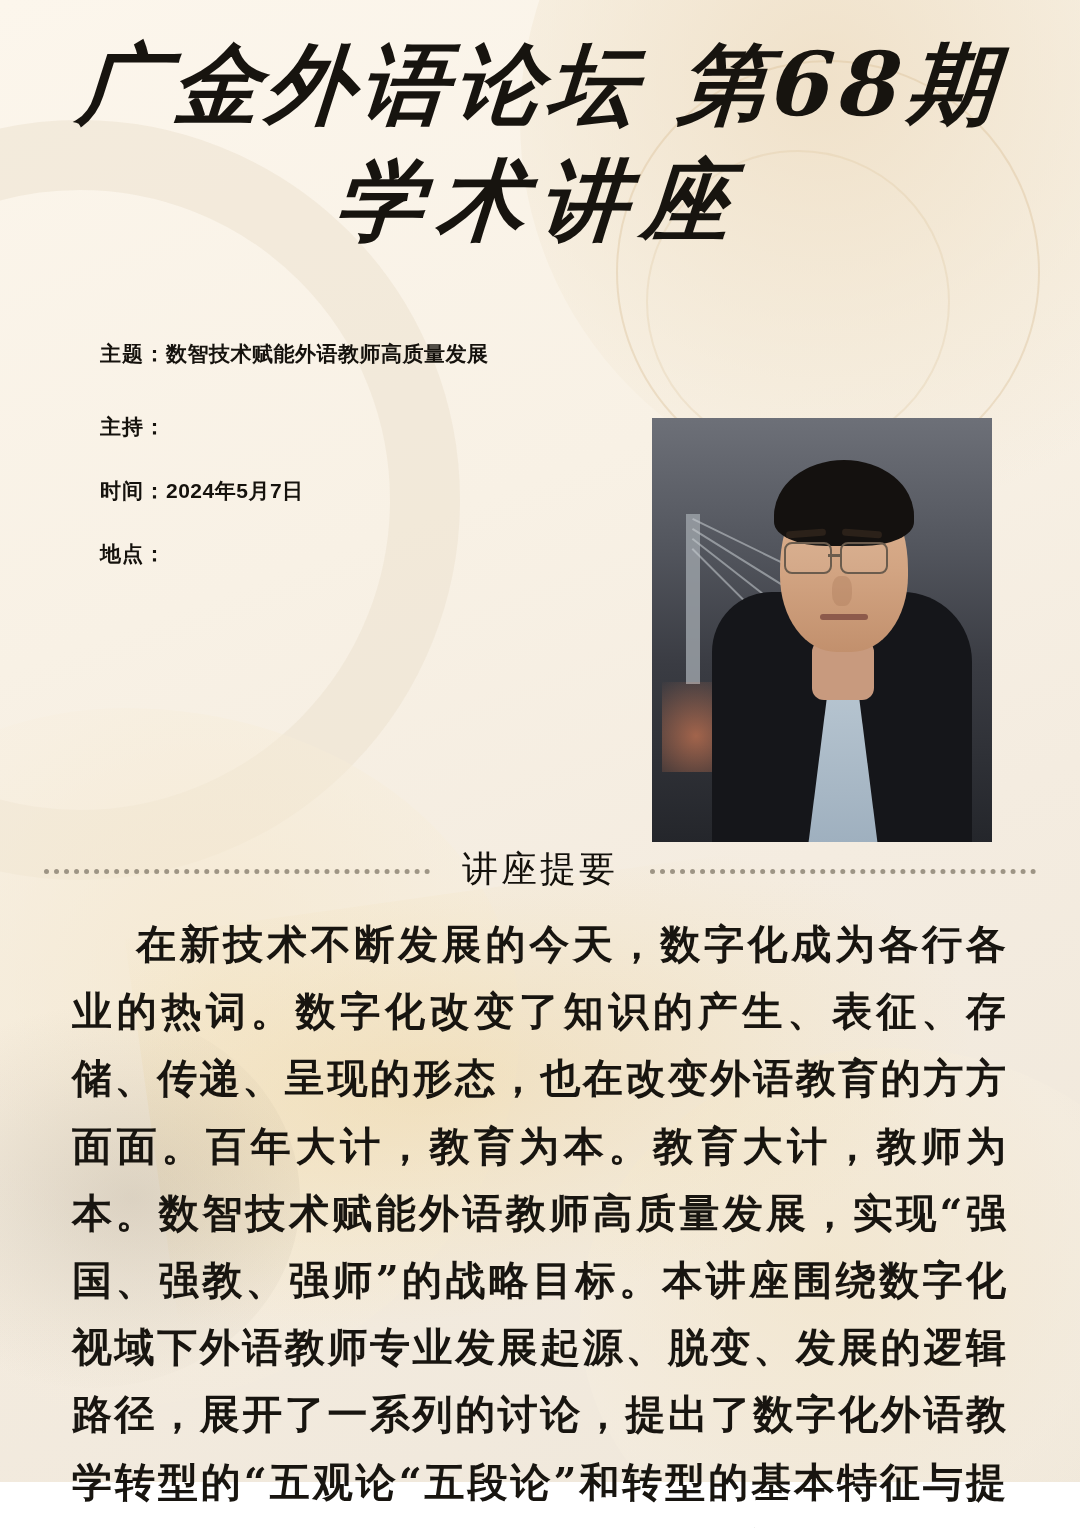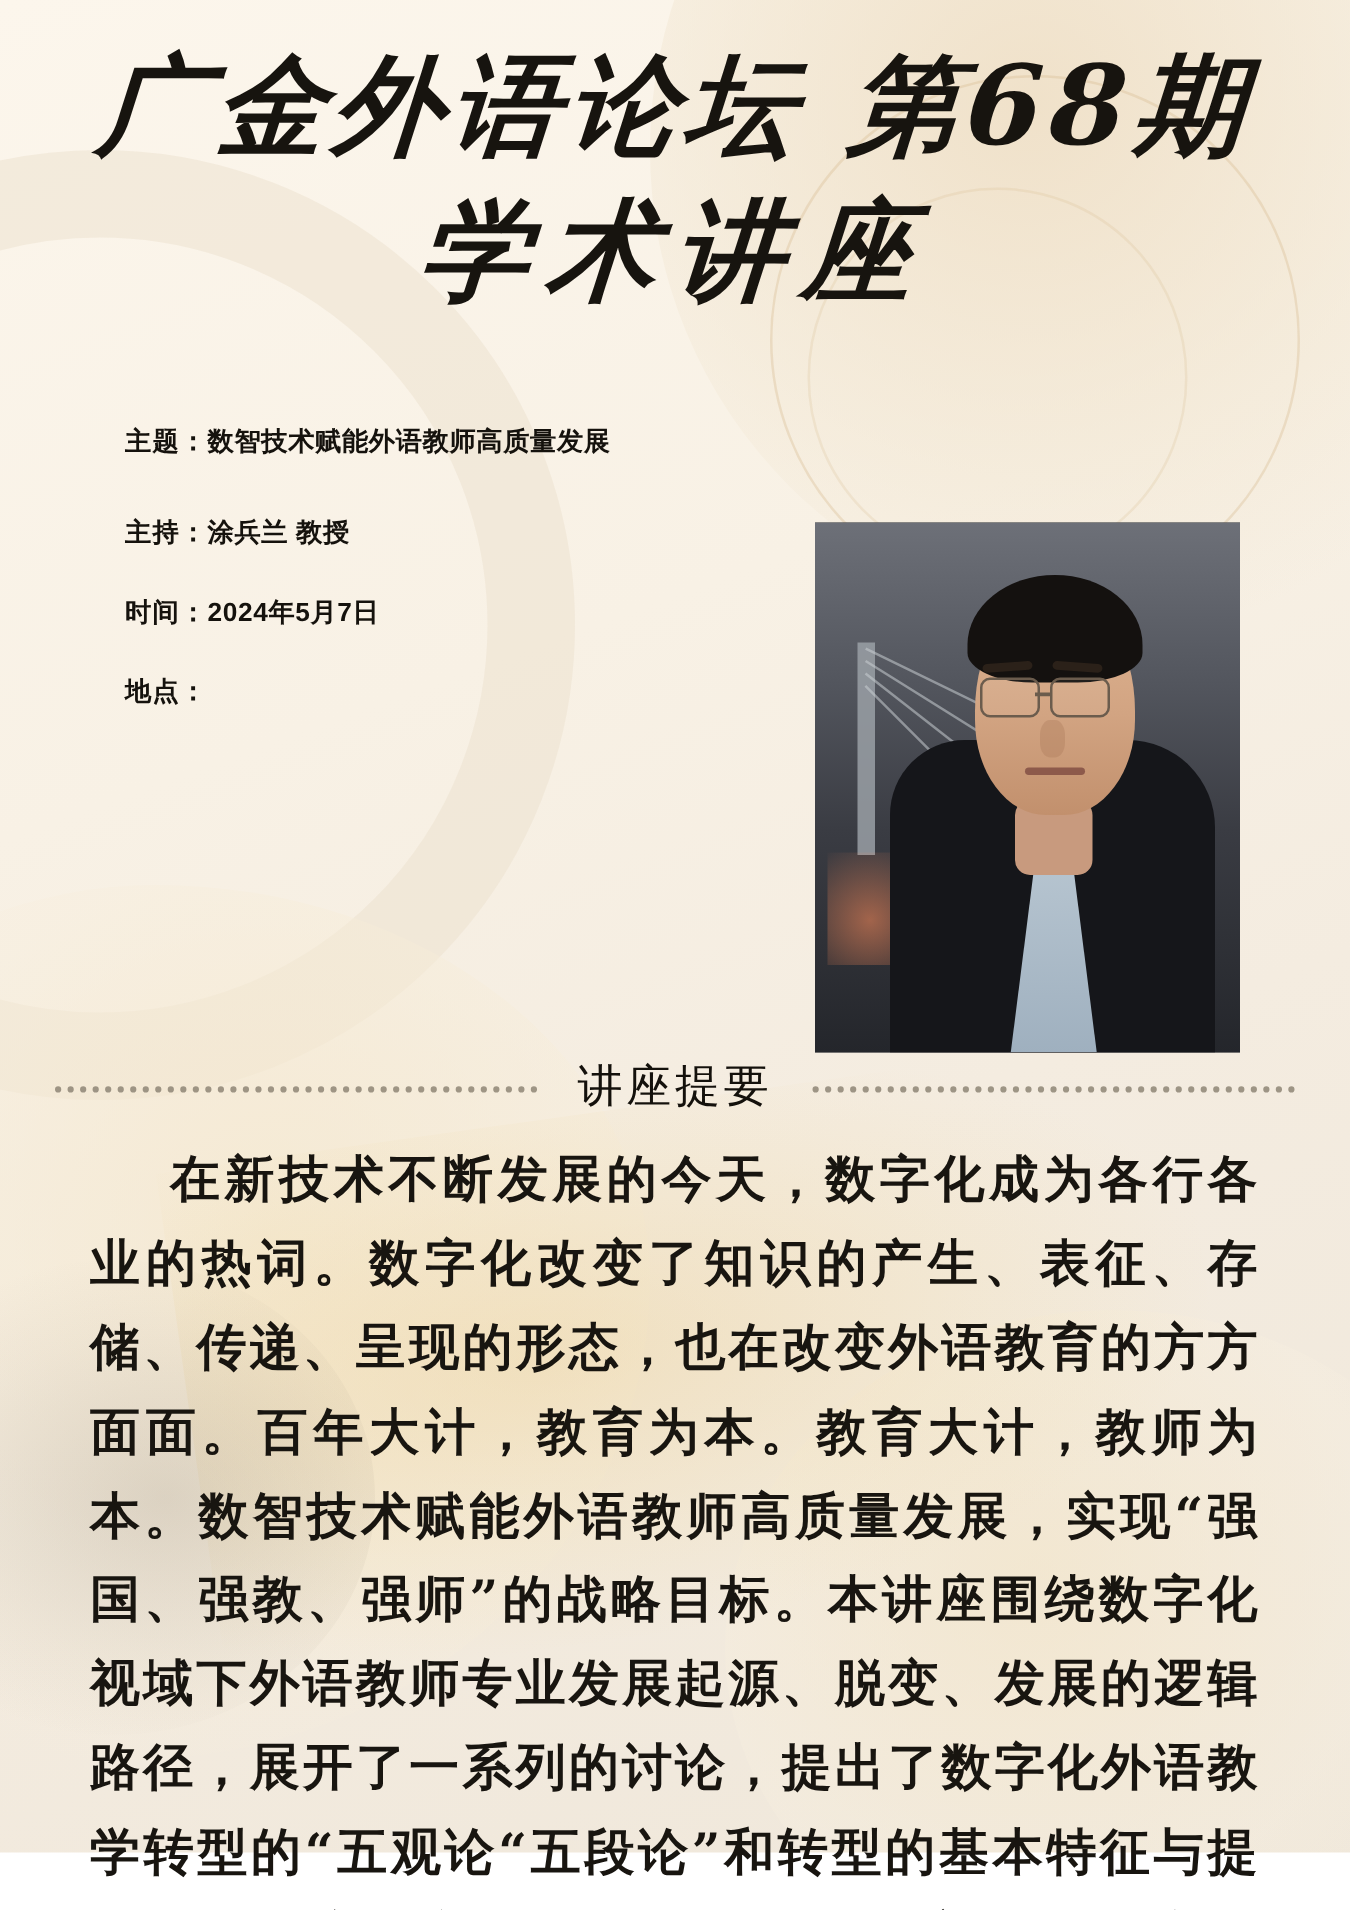--- a/index.html
+++ b/index.html
@@ -368,21 +368,20 @@
   <div class="info">
 
     <div class="info-row topic">
       <span class="info-label">主题：</span>
       <span class="info-value">数智技术赋能外语教师高质量发展</span>
     </div>
 
 
     <div class="info-row">
       <span class="info-label">主持：</span>
-      <span class="info-value">涂兵兰 教授</span>
     </div>
 
     <div class="info-row">
       <span class="info-label">时间：</span>
       <span class="info-value">
         <span>2024年5月7日</span>
       </span>
     </div>
 
     <div class="info-row">

